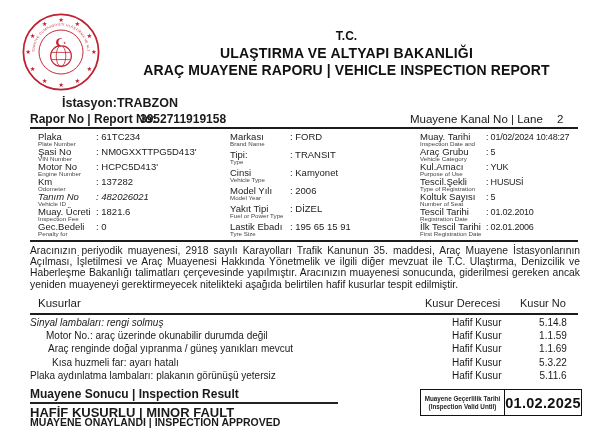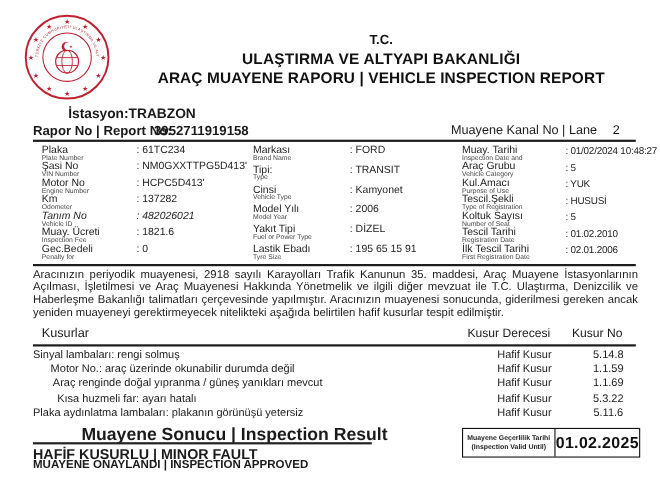--- a/index.html
+++ b/index.html
@@ -31,21 +31,21 @@
   #rule1{top:127px;}
   #rule2{top:240px;}
 
   
   #vehicle-table{position:absolute;left:30px;right:22px;top:131px;height:108px;
     display:grid;grid-template-columns:196px 189px 1fr;}
   .v-col{display:flex;flex-direction:column;justify-content:space-between;padding-top:1px;padding-bottom:2px;}
   .v-col.c0{padding-left:8px;}
   .v-col.c1{padding-left:4px;}
   .v-col.c2{padding-left:5px;}
-  .v-row{display:flex;gap:28px;}
+  .v-row{display:flex;}
   .v-lbl{flex:none;}
   .c0 .v-lbl{width:58px;}
   .c1 .v-lbl{width:60px;}
   .c2 .v-lbl{width:66px;}
   .v-l1{font-size:9.5px;line-height:9px;color:#222;}
   .v-l2{font-size:6.2px;line-height:6px;color:#454545;}
   .v-val{font-size:9.5px;line-height:10px;white-space:nowrap;color:#222;}
   .c2 .v-val{font-size:9px;letter-spacing:-0.2px;}
   .v-row.italic .v-l1,.v-row.italic .v-val{font-style:italic;}
 
@@ -60,21 +60,21 @@
   .d-deg-h{position:absolute;left:395px;top:0;font-size:11px;}
   .d-no-h{position:absolute;left:490px;width:66px;text-align:left;top:0;font-size:11px;}
   .d-rule{height:2px;background:#1c1c1c;margin-top:1px;}
   #defect-rows{padding-top:1px;}
   .d-row{position:relative;height:13.2px;font-size:10px;}
   .d-desc{position:absolute;left:0;top:1px;white-space:nowrap;}
   .d-deg{position:absolute;left:395px;top:1px;padding-left:27px;}
   .d-no{position:absolute;left:490px;width:66px;text-align:center;top:1px;}
 
   
-  #result-title{position:absolute;left:30px;top:387px;font-weight:bold;font-size:16px;margin-left:44px;}
+  #result-title{position:absolute;left:30px;top:387px;font-weight:bold;font-size:12px;}
   #result-rule{position:absolute;left:30px;top:402px;width:308px;height:1.5px;background:#222;}
   #result-l1{position:absolute;left:30px;top:405px;font-weight:bold;font-size:13px;}
   #result-l2{position:absolute;left:30px;top:416px;font-weight:bold;font-size:10.5px;}
 
   
   #validity{position:absolute;left:420px;top:389px;width:162px;height:27px;
     border:1.5px solid #111;display:flex;box-sizing:border-box;background:#fff;}
   .vd-lbl{flex:0 0 83px;border-right:1.5px solid #111;display:flex;flex-direction:column;
     justify-content:center;align-items:center;font-size:6.3px;font-weight:bold;line-height:7.5px;
     text-align:center;color:#222;}
@@ -295,21 +295,21 @@
 
   <div id="defects">
     <div class="d-head">
       <span class="d-title">Kusurlar</span>
       <span class="d-deg-h">Kusur Derecesi</span>
       <span class="d-no-h">Kusur No</span>
     </div>
     <div class="d-rule"></div>
     <div id="defect-rows">
         <div class="d-row">
-          <div class="d-desc" style="padding-left: 0px;">Sinyal lambaları: rengi solmuş</div>
+          <div class="d-desc" style="padding-left: 0px; font-style: italic;">Sinyal lambaları: rengi solmuş</div>
           <div class="d-deg">Hafif Kusur</div>
           <div class="d-no">5.14.8</div>
         </div>
         <div class="d-row">
           <div class="d-desc" style="padding-left: 16px;">Motor No.: araç üzerinde okunabilir durumda değil</div>
           <div class="d-deg">Hafif Kusur</div>
           <div class="d-no">1.1.59</div>
         </div>
         <div class="d-row">
           <div class="d-desc" style="padding-left: 18px;">Araç renginde doğal yıpranma / güneş yanıkları mevcut</div>

